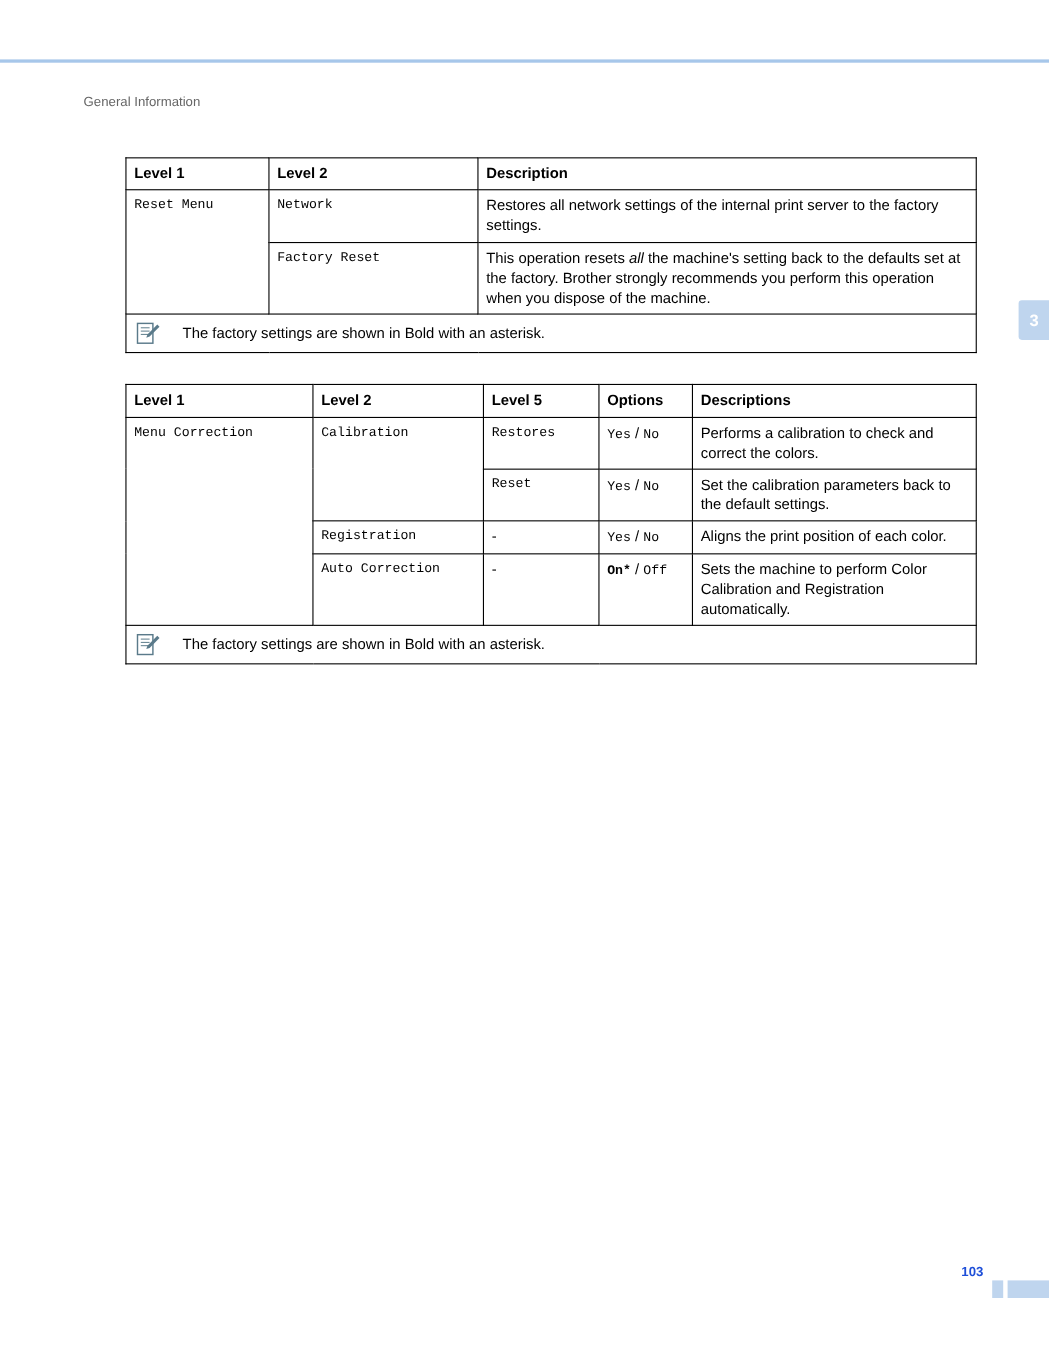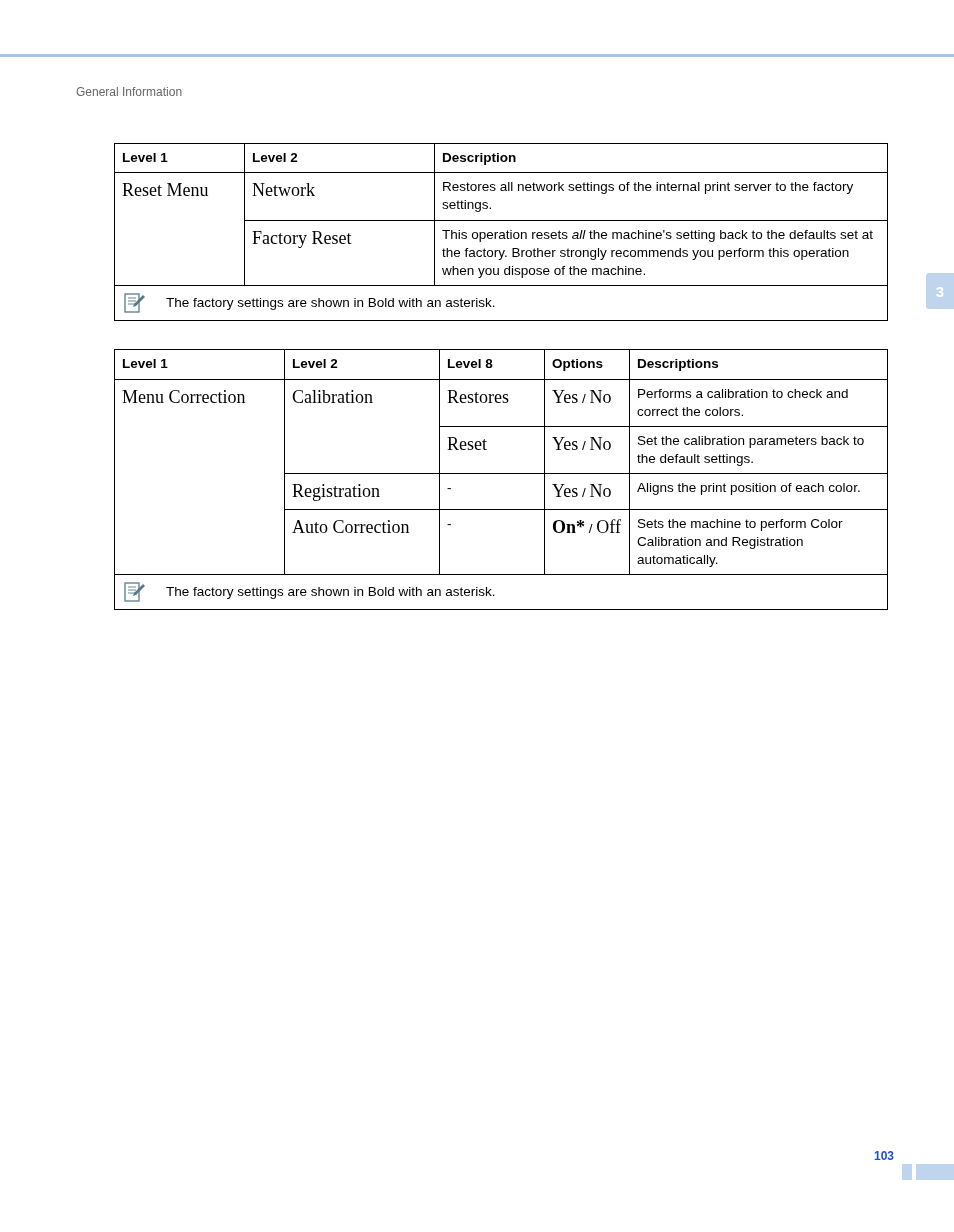--- a/index.html
+++ b/index.html
@@ -5,21 +5,21 @@
   * { box-sizing: border-box; margin: 0; padding: 0; }
   html, body { width: 954px; height: 1232px; font-family: Arial, Helvetica, sans-serif; background: #fff; color: #000; }
   .page { position: relative; width: 954px; height: 1232px; }
   .topbar { position: absolute; top: 54px; left: 0; right: 0; height: 3px; background: #a7c7ea; }
   .header-text { position: absolute; top: 85px; left: 76px; font-size: 12px; color: #666; }
   .side-tab { position: absolute; right: 0; top: 273px; width: 28px; height: 36px; background: #bfd5ee; color: #fff; font-size: 15px; font-weight: bold; display: flex; align-items: center; justify-content: center; border-radius: 3px 0 0 3px; }
   .content { position: absolute; top: 143px; left: 76px; width: 812px; padding-left: 38px; }
   table { border-collapse: collapse; width: 100%; table-layout: fixed; }
   th, td { border: 1px solid #000; padding: 5px 7px; font-size: 13.5px; text-align: left; vertical-align: top; line-height: 1.35; }
   th { font-weight: bold; }
-  .mono { font-family: Liberation Serif, serif; font-size: 18px; }
+  .mono { font-family: Liberation Mono, monospace; font-size: 12px; }
   .note-row td { border-top: 1px solid #000; }
   .note-cell { padding: 6px 7px; }
   .note-flex { display: flex; align-items: center; gap: 20px; }
   .italic { font-style: italic; text-align: right; }
   .bold { font-weight: bold; text-align: center; }
   .t2 { margin-top: 28px; }
   .footer { position: absolute; bottom: 69px; right: 60px; font-size: 12px; font-weight: bold; color: #1d4ed8; }
   .footer-block { position: absolute; bottom: 52px; right: 0; width: 38px; height: 16px; background: #bfd5ee; }
   .footer-block2 { position: absolute; bottom: 52px; right: 42px; width: 10px; height: 16px; background: #bfd5ee; }
   svg.note-icon { width: 24px; height: 22px; flex: 0 0 auto; }
@@ -77,21 +77,21 @@
         <col style="width:170px">
         <col style="width:155px">
         <col style="width:105px">
         <col style="width:85px">
         <col>
       </colgroup>
       <tbody>
           <tr>
         <th>Level 1</th>
         <th>Level 2</th>
-        <th>Level 8</th>
+        <th>Level 5</th>
         <th>Options</th>
         <th>Descriptions</th>
       </tr>
       <tr>
         <td rowspan="4" class="mono">Menu Correction</td>
         <td rowspan="2" class="mono">Calibration</td>
         <td class="mono">Restores</td>
         <td><span class="mono">Yes</span><span> / </span><span class="mono">No</span></td>
         <td>Performs a calibration to check and correct the colors.</td>
       </tr>

